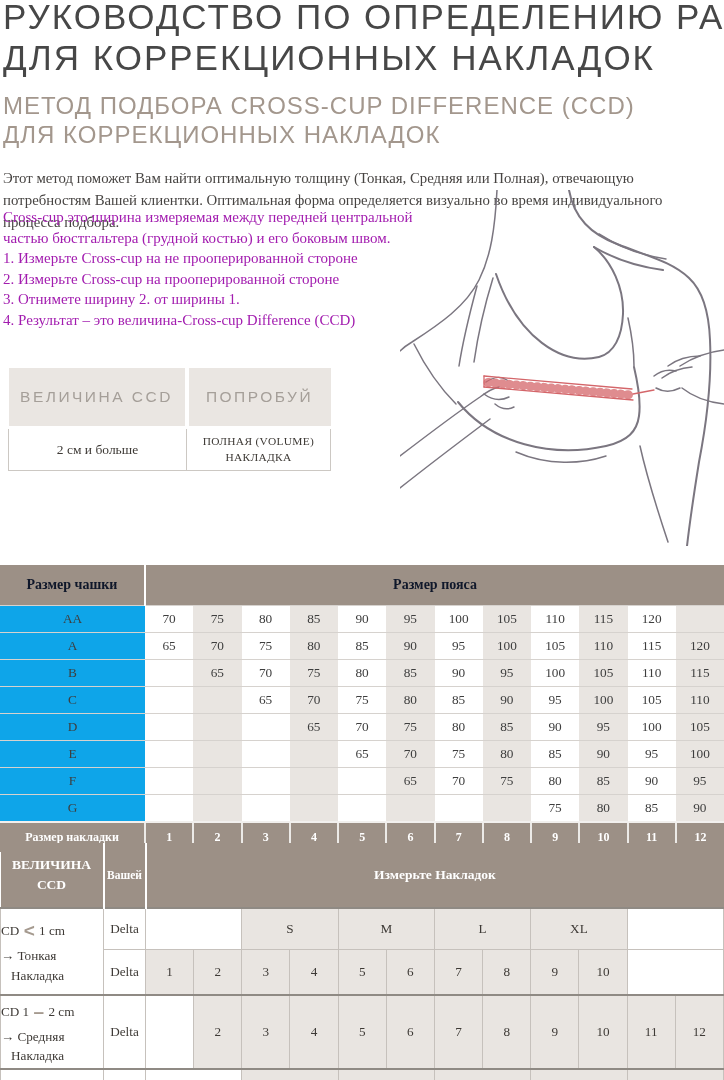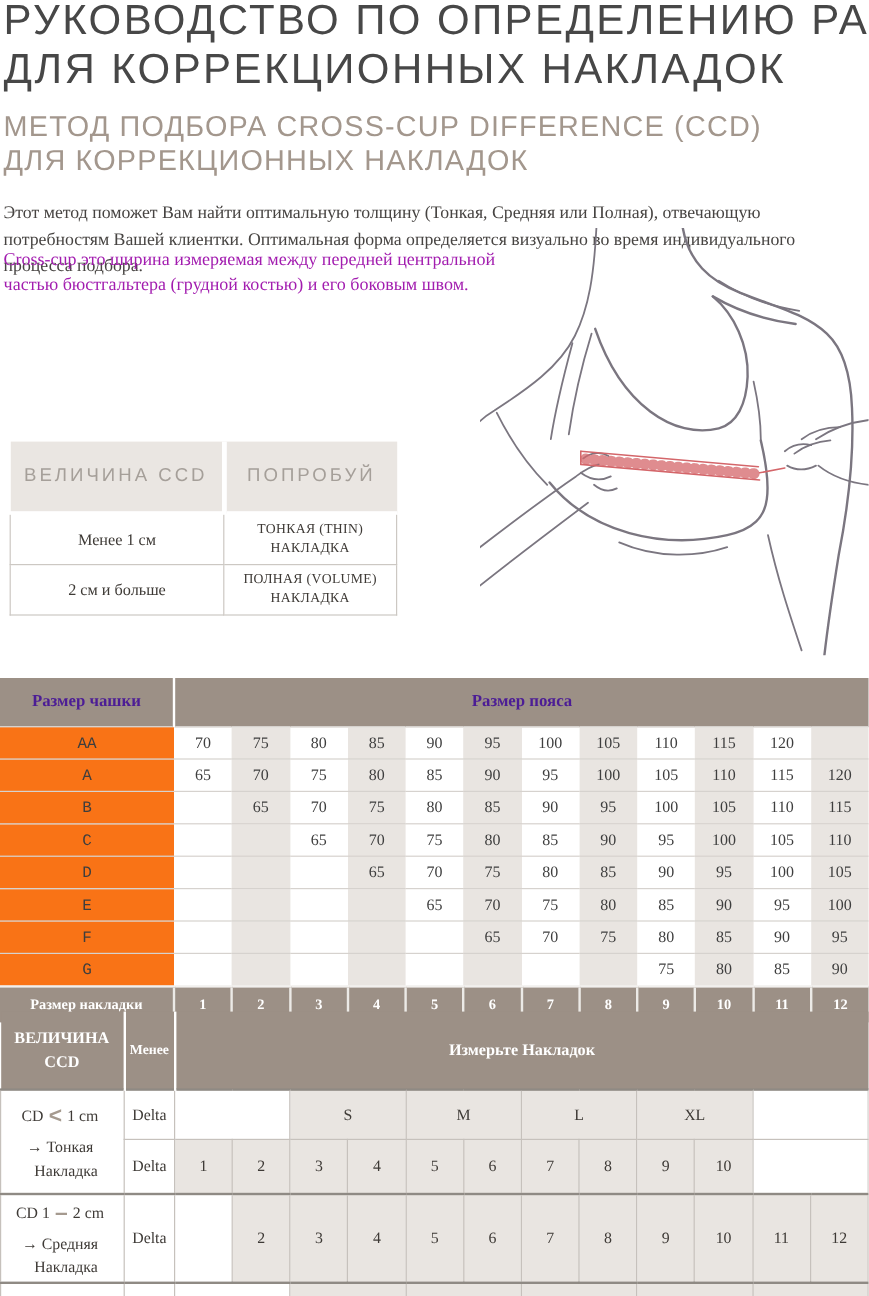--- a/index.html
+++ b/index.html
@@ -29,39 +29,39 @@
   .ccd-table th:first-child{border-right:4px solid #fff;}
   .ccd-table td{border:1px solid #ccc8c3;text-align:center;height:39px;color:#3e3a36;}
   .ccd-table td.val{font-size:13.5px;}
   .ccd-table td.try{font-size:11.4px;line-height:1.4;letter-spacing:.3px;}
 
   
   .illu{position:absolute;left:400px;top:190px;width:324px;height:356px;}
 
   
   .size-table{position:absolute;left:0;top:565px;width:724px;border-collapse:collapse;table-layout:fixed;}
-  .size-table th.hdr{background:#9c9086;color:#4c1d95;font-weight:700;font-size:14px;height:38px;text-align:center;}
+  .size-table th.hdr{background:#9c9086;color:#0f172a;font-weight:700;font-size:14px;height:38px;text-align:center;}
   .size-table th.hdr.cup{border-right:2px solid #fff;}
   .size-table td, .size-table th.rowlab{height:24px;text-align:center;font-size:13.3px;font-weight:400;
          color:#3e3e3e;border-top:1px solid #d6d2ce;}
-  .size-table th.rowlab{background:#f97316;font-family:Liberation Mono, monospace;}
+  .size-table th.rowlab{background:#0ea5e9;}
   .size-table td.sz-beige{background:#e9e5e1;}
   .size-table .foot td{background:#9c9086;color:#fff;font-weight:700;font-size:12px;height:27px;
          border-top:2px solid #f2f0ee;border-left:2px solid #eceae7;}
   .size-table .foot td:first-child{border-left:none;}
 
   
   .pad-table{position:absolute;left:0;top:843px;width:724px;border-collapse:collapse;table-layout:fixed;}
   .pad-table th.hdr{background:#9c9086;color:#fff;font-weight:700;height:62px;text-align:center;border-right:2px solid #fff;}
   .pad-table th.hdr.ccd{font-size:13.5px;line-height:1.5;}
   .pad-table th.hdr.shape{font-size:11.5px;}
   .pad-table th.hdr.sizes{font-size:13.5px;border-right:none;}
   .pad-table td{border:1px solid #c6c1bc;text-align:center;font-size:13.2px;color:#3e3a36;background:#fff;}
   .pad-table td.fill{background:#e9e5e1;}
-  .pad-table td.glab{text-align:center;padding:2px 4px 2px 0;line-height:1.5;font-size:13.2px;vertical-align:middle;}
+  .pad-table td.glab{text-align:left;padding:2px 4px 2px 0;line-height:1.5;font-size:13.2px;vertical-align:middle;}
   .pad-table td.glab .sym{color:#a59a8f;font-family:"Liberation Sans", sans-serif;font-size:19px;font-weight:700;vertical-align:-2px;padding:0 1px;}
   .pad-table td.glab .sub{display:block;}
   .pad-table td.glab .sub.ind{padding-left:10px;}
   .pad-table tr.r-oval td{height:38px;}
   .pad-table tr.r-d1 td{height:42px;}
   .pad-table tr.r-d2 td{height:45px;}
   .pad-table tr.r-d3 td{height:50px;}
   .pad-table tr.gstart td{border-top:2px solid #8f8a84;}
   .pad-table td.edge{border-left:1.5px solid #a6a19b;}
 </style>
@@ -77,41 +77,40 @@
 
   <div class="subtitle">
     <div>МЕТОД ПОДБОРА CROSS-CUP DIFFERENCE (CCD)</div>
     <div>ДЛЯ КОРРЕКЦИОННЫХ НАКЛАДОК</div>
   </div>
 
   <p class="intro">Этот метод поможет Вам найти оптимальную толщину (Тонкая, Средняя или Полная), отвечающую потребностям Вашей клиентки. Оптимальная форма определяется визуально во время индивидуального процесса подбора.</p>
 
   <div class="measure">
     <span>Cross-cup это ширина измеряемая между передней центральной частью бюстгальтера (грудной костью) и его боковым швом.</span>
+    <div id="measure-steps">
+        <div class="step">1. Измерьте Cross-cup на не прооперированной стороне</div>
+        <div class="step">2. Измерьте Cross-cup на прооперированной стороне</div>
+        <div class="step">3. Отнимете ширину 2. от ширины 1.</div>
+        <div class="step">4. Результат – это величина-Cross-cup Difference (CCD)</div>
+      </div>
   </div>
 
   <table class="ccd-table">
     <colgroup>
         <col style="width:178px">
         <col style="width:144px">
       </colgroup>
     <thead>
       <tr>
         <th>ВЕЛИЧИНА CCD</th>
         <th>ПОПРОБУЙ</th>
       </tr>
     </thead>
     <tbody id="ccd-body">
-        <tr>
-          <td class="val">Менее 1 см</td>
-          <td class="try">
-            <div>ТОНКАЯ (THIN)</div>
-            <div>НАКЛАДКА</div>
-          </td>
-        </tr>
         <tr>
           <td class="val">2 см и больше</td>
           <td class="try">
             <div>ПОЛНАЯ (VOLUME)</div>
             <div>НАКЛАДКА</div>
           </td>
         </tr>
       </tbody>
   </table>
 
@@ -321,21 +320,21 @@
         <col>
         <col>
         <col>
         <col>
         <col>
         <col>
       </colgroup>
     <thead>
       <tr>
         <th class="hdr ccd">ВЕЛИЧИНА CCD</th>
-        <th class="hdr shape">Менее</th>
+        <th class="hdr shape">Вашей</th>
         <th class="hdr sizes" colspan="12">Измерьте Накладок</th>
       </tr>
     </thead>
     <tbody id="pad-body">
         <tr class="r-oval gstart">
           <td class="glab" rowspan="2">
             <span class="sub"><span>CD </span><span class="sym">&lt;</span><span> 1 cm</span></span>
             <span class="sub">→ Тонкая</span>
             <span class="sub ind">Накладка</span>
           </td>

